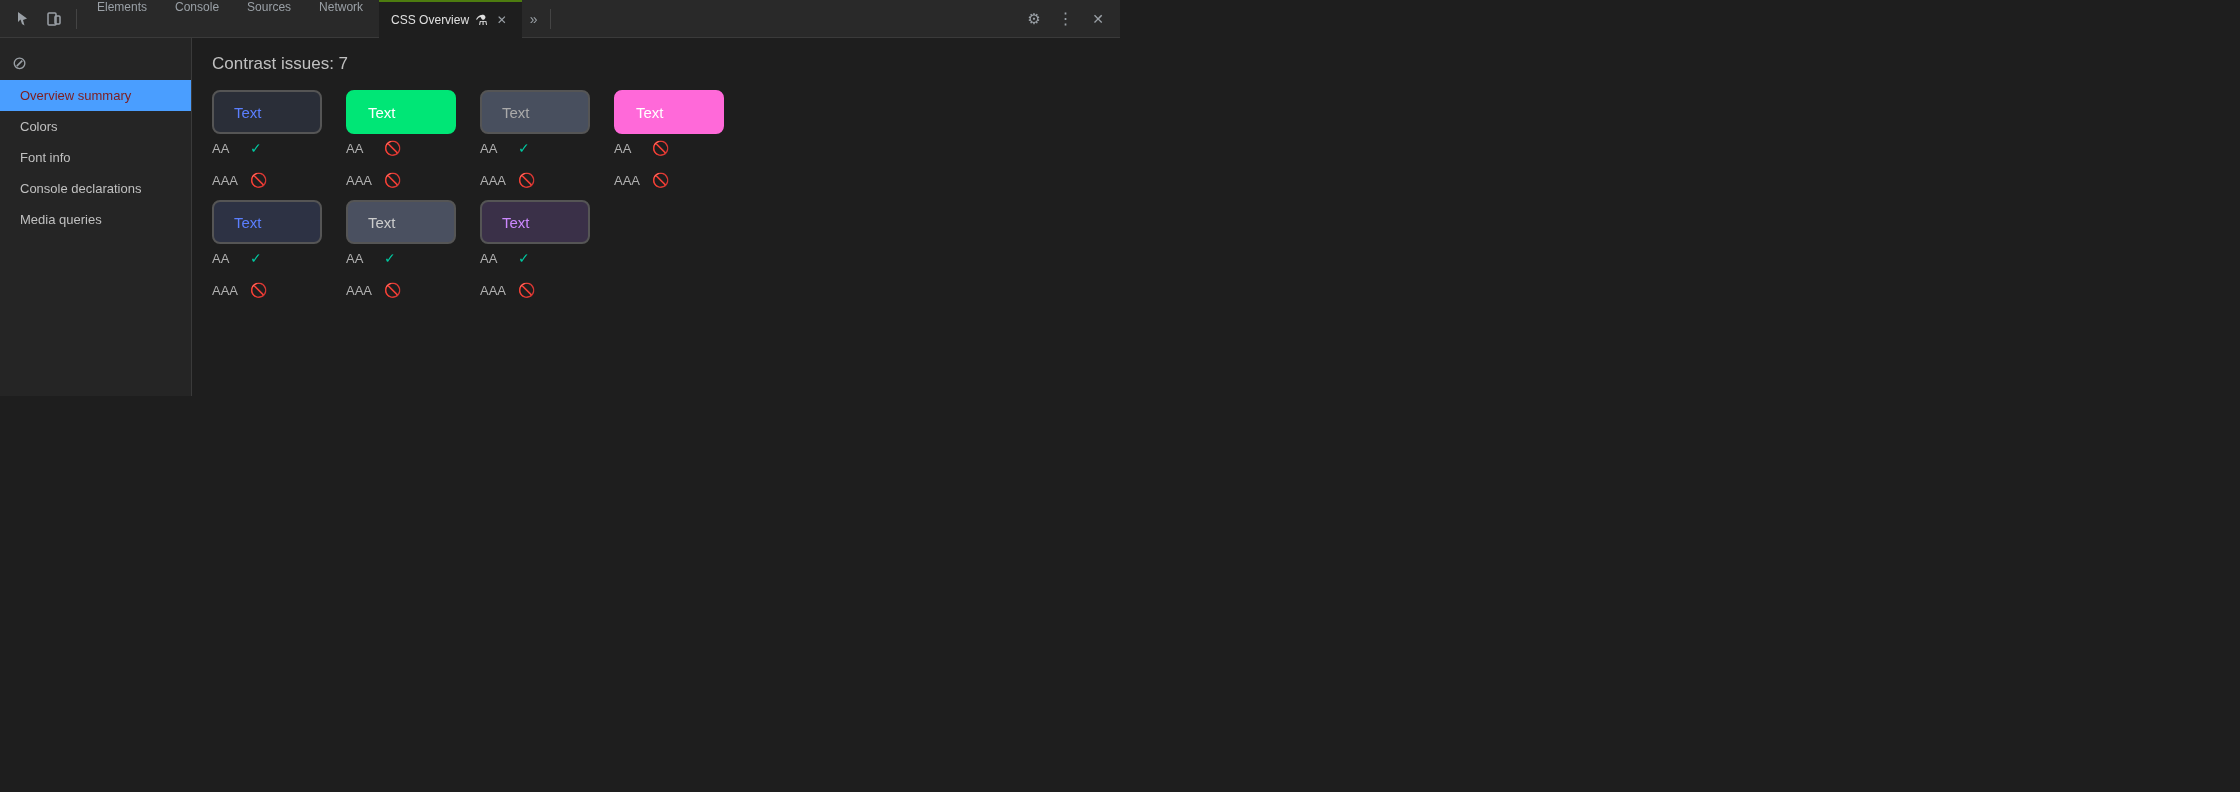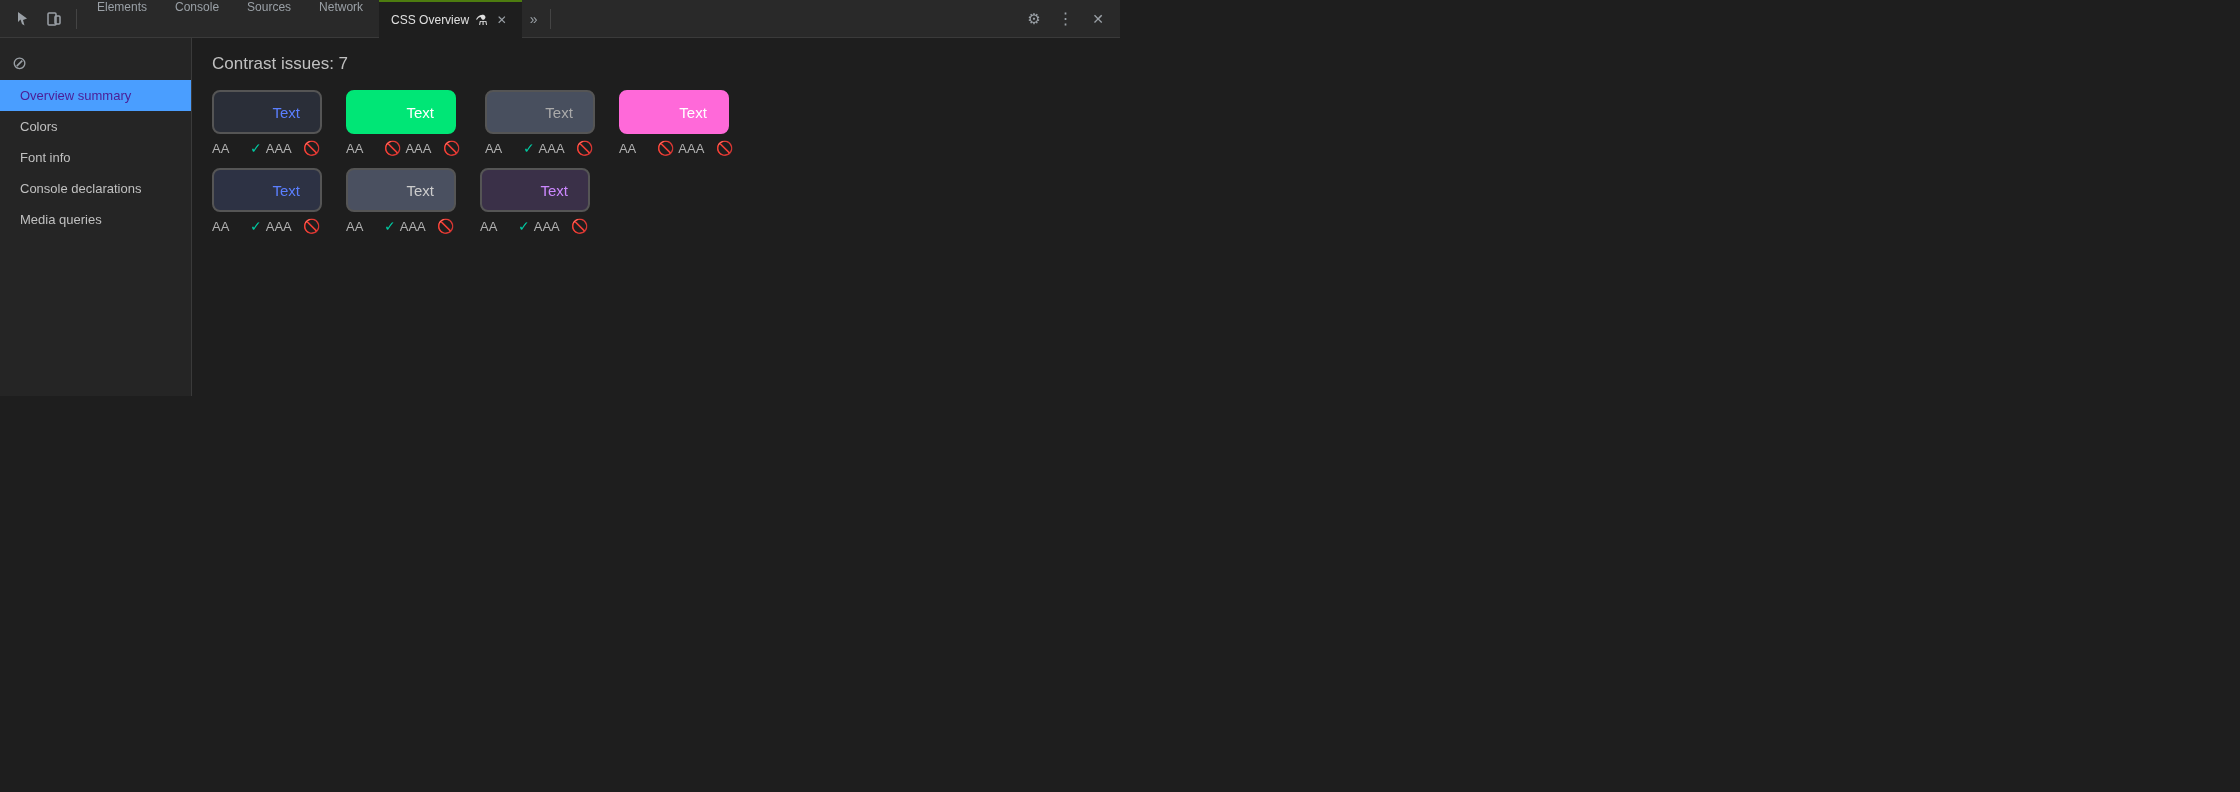--- a/index.html
+++ b/index.html
@@ -122,21 +122,21 @@
     }
 
     .sidebar-item {
       padding: 8px 20px;
       cursor: pointer;
       color: #c0c0c0;
       font-size: 13px;
     }
     .sidebar-item.active {
       background: #4a9eff;
-      color: #4c1d95;
+      color: #7f1d1d;
     }
 
     
     .content {
       flex: 1;
       padding: 16px 20px;
       overflow-y: auto;
       background: #1e1e1e;
     }
 
@@ -166,39 +166,39 @@
       gap: 6px;
     }
 
     .contrast-btn {
       min-width: 110px;
       height: 44px;
       border-radius: 8px;
       border: 2px solid #555;
       display: flex;
       align-items: center;
-      justify-content: flex-end;
+      justify-content: flex-start;
       font-size: 15px;
       font-weight: 500;
       cursor: pointer;
       padding: 0 20px;
     }
 
     .contrast-btn.dark-bg-blue { background: #2a2e38; border-color: #555; color: #5b7fff; }
     .contrast-btn.green-bg { background: #00e676; border-color: #00e676; color: #fff; }
     .contrast-btn.gray-bg { background: #484f5e; border-color: #555; color: #aaa; }
     .contrast-btn.pink-bg { background: #ff69d9; border-color: #ff69d9; color: #fff; }
     .contrast-btn.dark-bg-blue2 { background: #2d3244; border-color: #555; color: #5b7fff; }
     .contrast-btn.dark-gray2 { background: #4a5060; border-color: #555; color: #ccc; }
     .contrast-btn.dark-purple { background: #3a3048; border-color: #555; color: #cc88ff; }
 
     .contrast-badges {
       display: flex;
-      flex-direction: row;
-      gap: 4px;
+      flex-direction: column;
+      gap: 16px;
     }
 
     .badge-row {
       display: flex;
       align-items: center;
       gap: 8px;
       font-size: 13px;
       color: #b0b0b0;
     }
 

